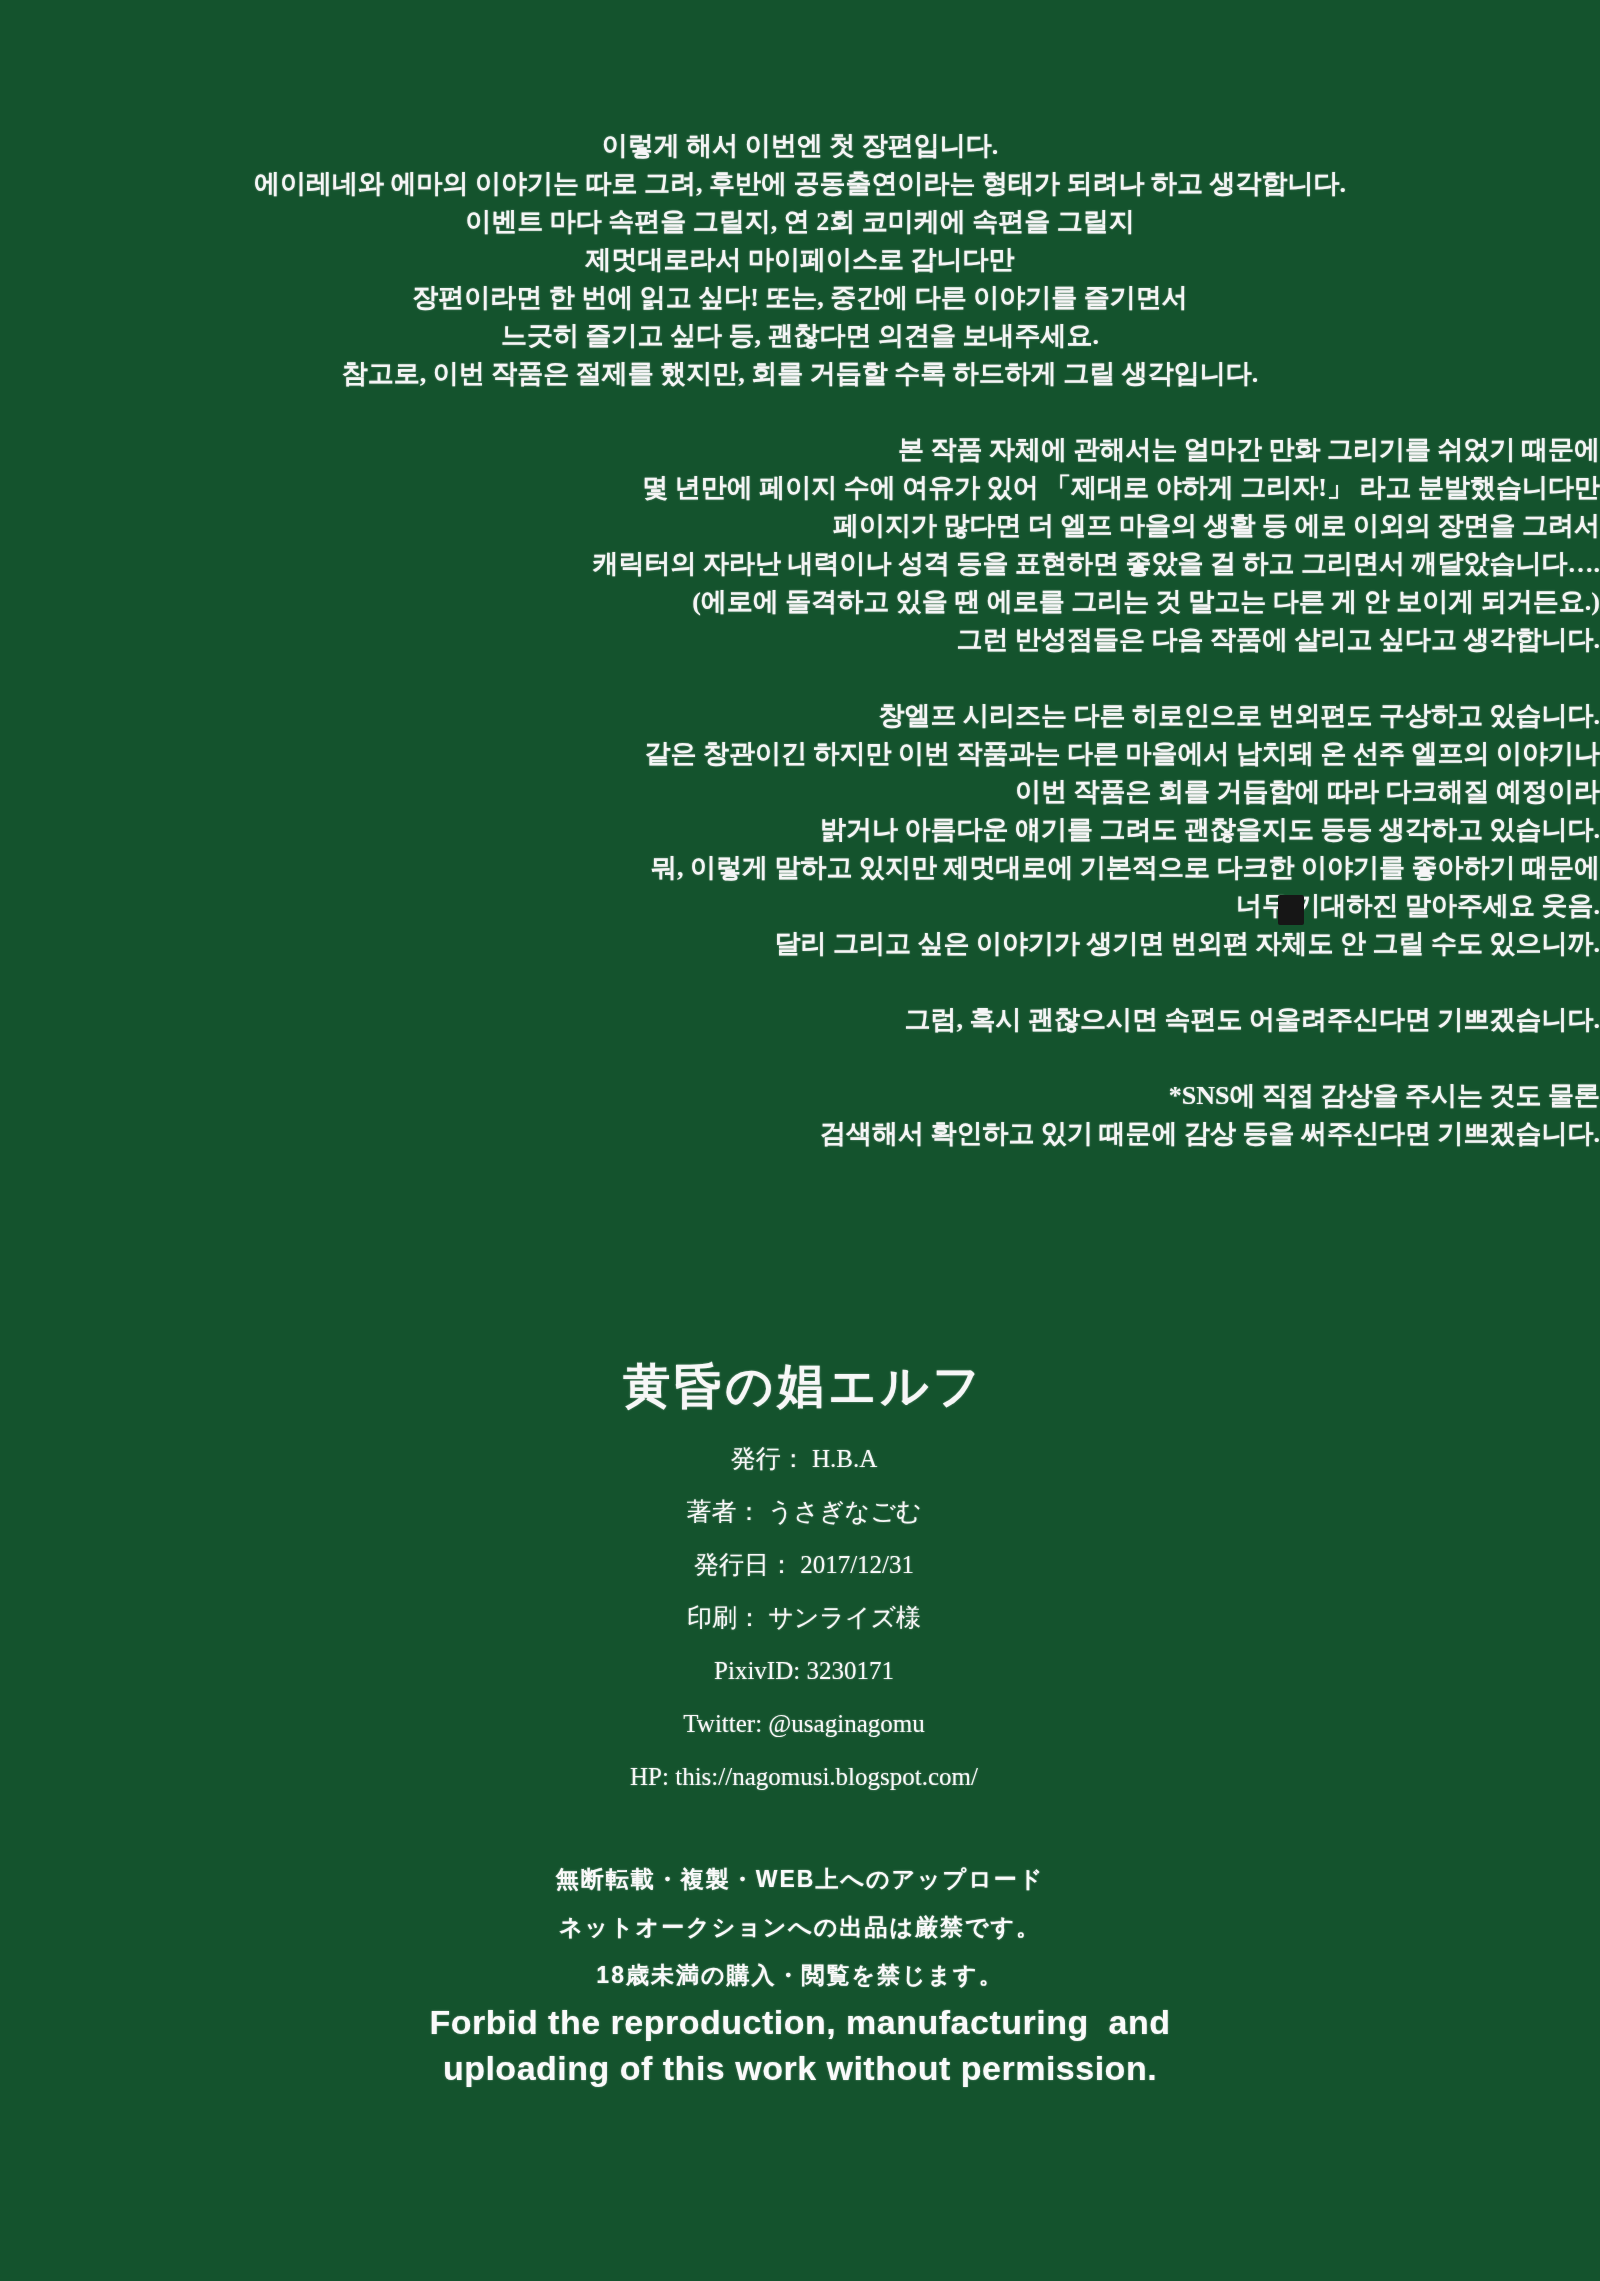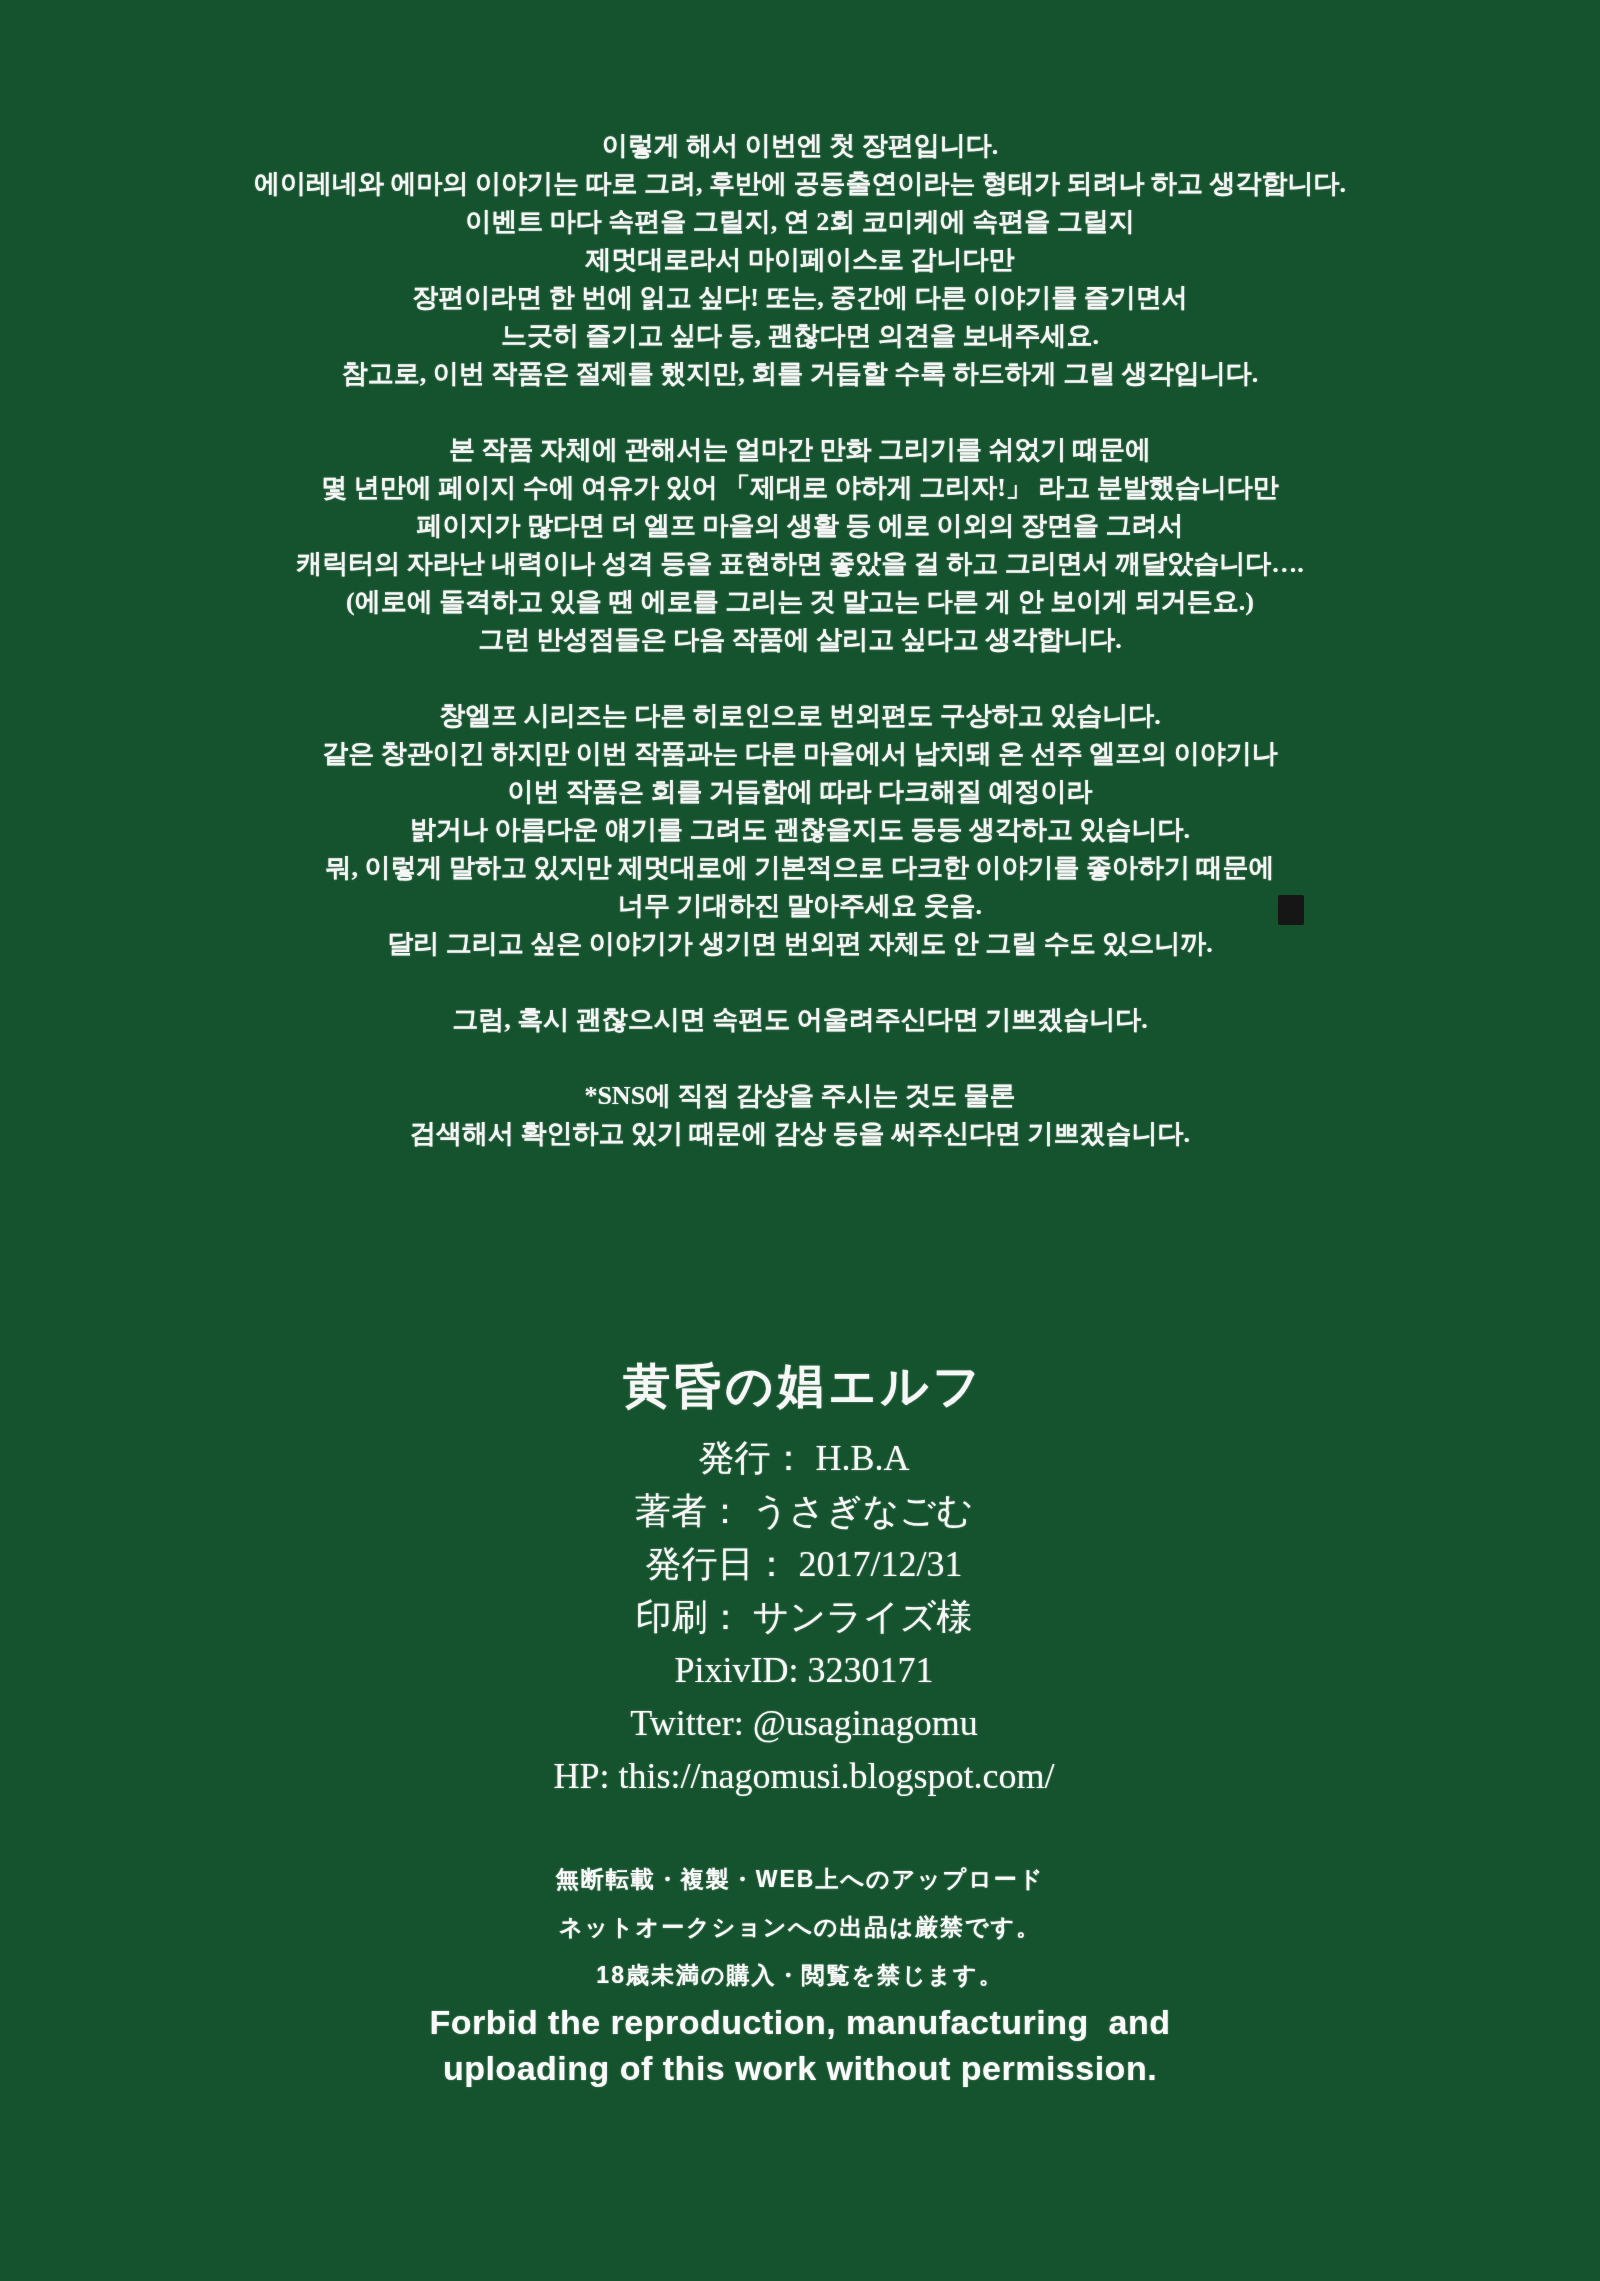--- a/index.html
+++ b/index.html
@@ -27,39 +27,39 @@
   .afterword {
     padding-top: 127px;
     font-family: "Liberation Serif", "DejaVu Serif", serif;
     font-size: 26px;
     line-height: 38px;
     font-weight: 600;
     color: #f5f5f5;
     text-shadow: 0 0 2px rgba(255,255,255,0.45);
   }
   .afterword .para { margin: 0; }
-  .afterword .para + .para { margin-top: 38px; }
+  .afterword .para + .para { margin-top: 38px; text-align: right; }
   .afterword .line { white-space: nowrap; }
 
   
   .credits {
     margin-top: 202px;
     font-family: "Liberation Serif", "DejaVu Serif", serif;
     color: #f7f7f7;
     text-shadow: 0 0 2px rgba(255,255,255,0.5);
     padding-left: 8px;
   }
   .credits .book-title {
     font-size: 47px;
     font-weight: bold;
     letter-spacing: 4px;
     margin-bottom: 14px;
   }
   .credits .credit-line {
-    font-size: 36px;
+    font-size: 25px;
     line-height: 53px;
     white-space: pre-wrap;
   }
 
   
   .warning {
     margin-top: 52px;
     font-family: "Liberation Sans", "DejaVu Sans", sans-serif;
     font-weight: bold;
     color: #fafafa;

